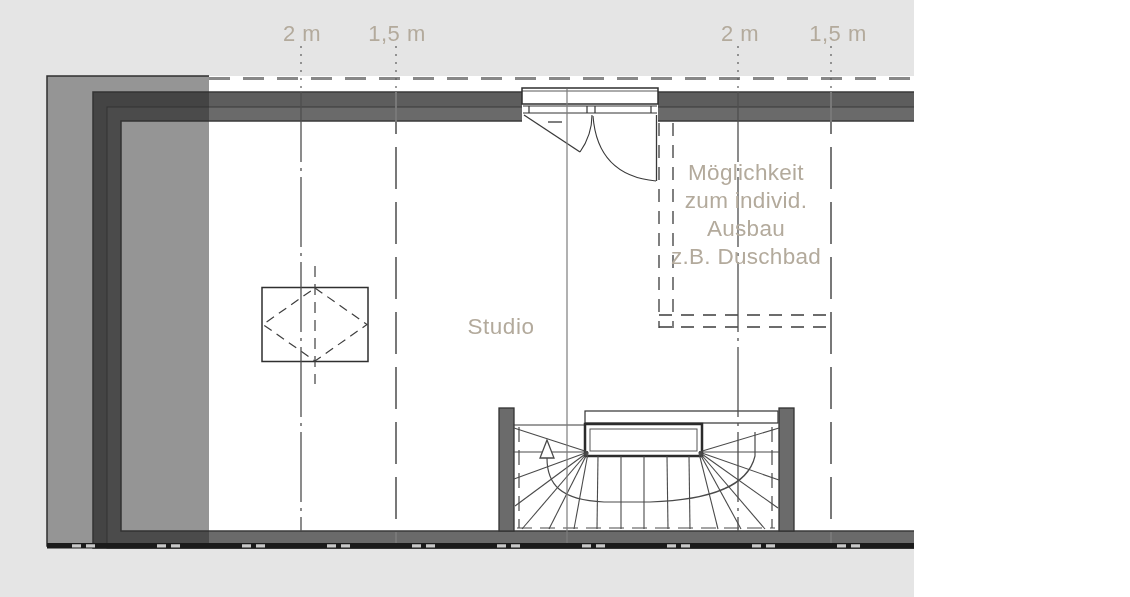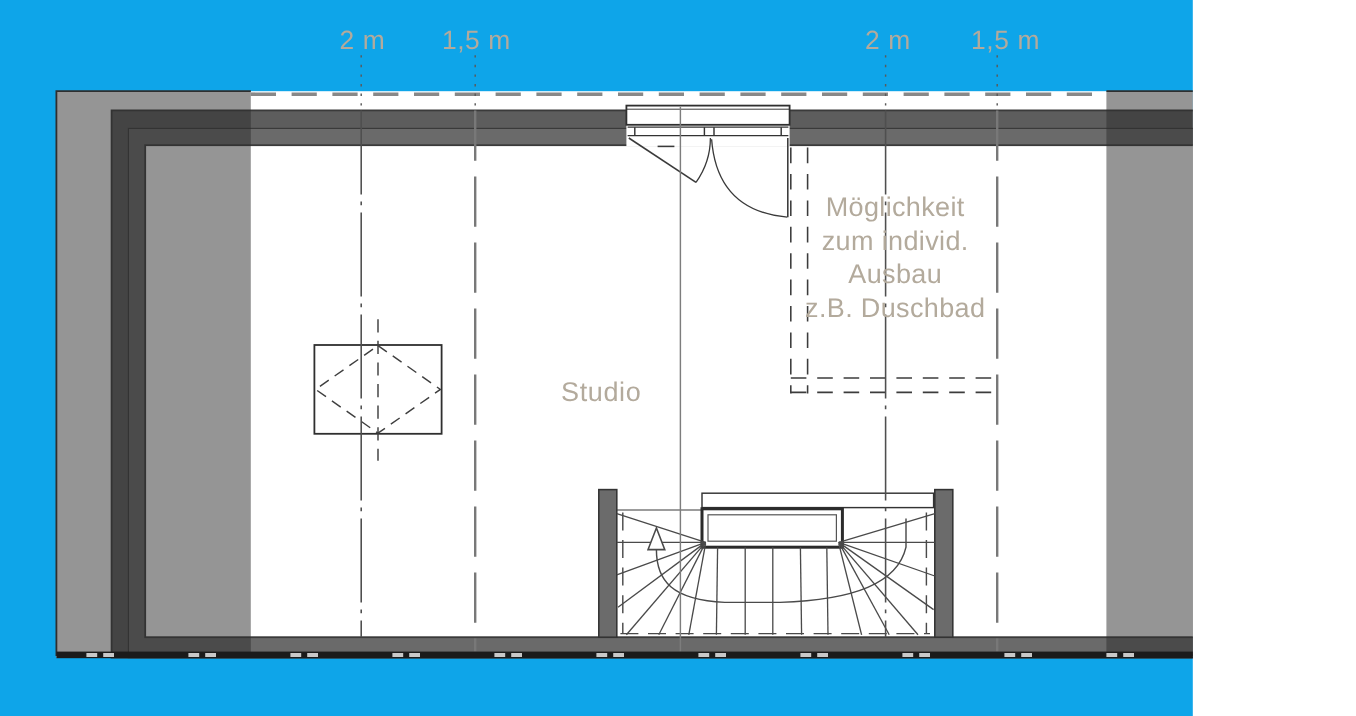--- a/index.html
+++ b/index.html
@@ -1,19 +1,19 @@
 <!DOCTYPE html>
 <html><head>
 <meta charset="utf-8">
 <style>
   html,body{margin:0;padding:0;background:#ffffff;}
   .stage{
     position:relative;
-    width:994px;height:597px;
-    background:#0ea5e9;
+    width:914px;height:597px;
+    background:#e5e5e5;
     font-family:"Liberation Sans", sans-serif;
     overflow:hidden;
   }
   svg{position:absolute;left:0;top:0;}
   text{
     font-family:"Liberation Sans","DejaVu Sans",sans-serif;
     fill:#b3aa9c;
   }
   .dim-label{font-size:22px;letter-spacing:0.5px;}
   .room-label{font-size:22.5px;letter-spacing:0.5px;}

